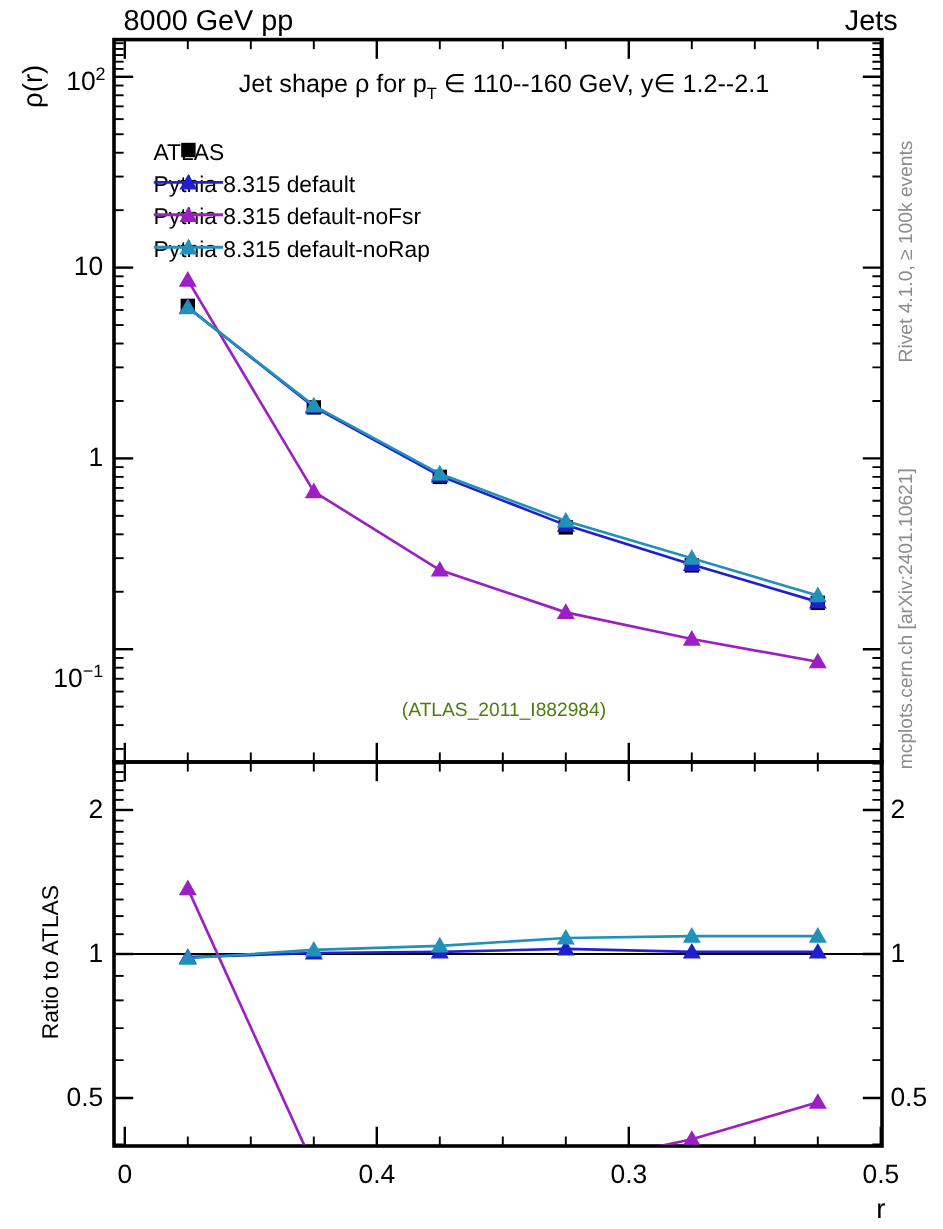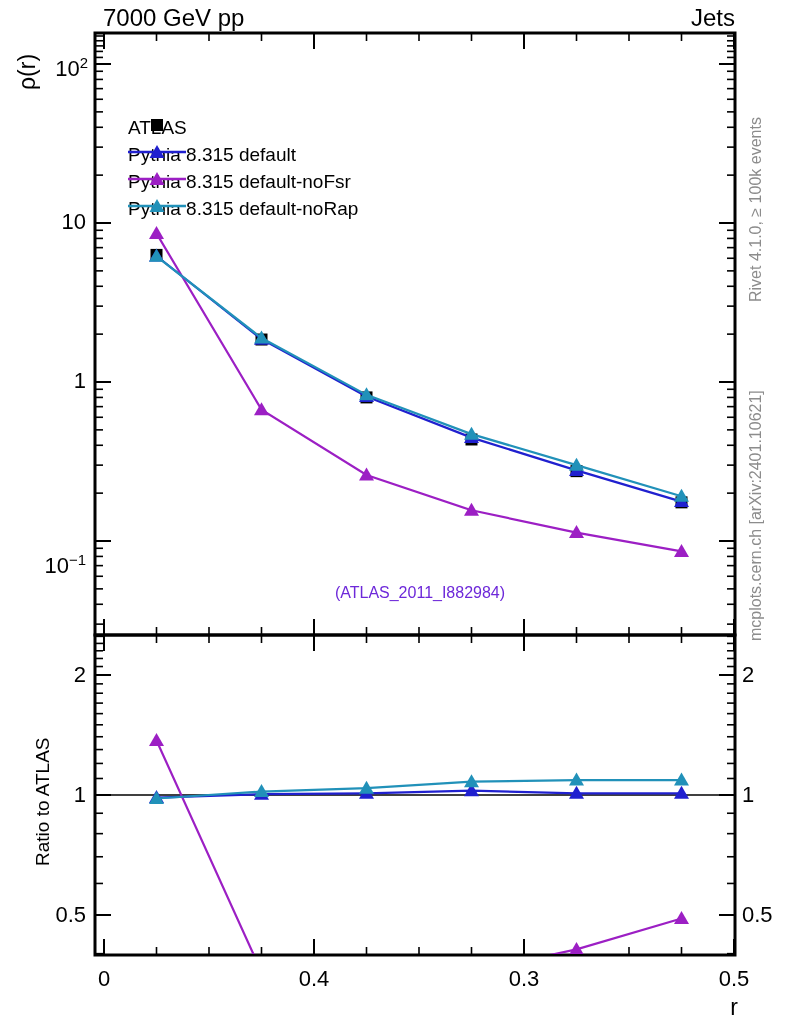--- a/index.html
+++ b/index.html
@@ -1,48 +1,48 @@
 <!DOCTYPE html>
 <html><head>
 <meta charset="utf-8">
 <style>
   html,body{margin:0;padding:0;background:#fff;}
   #page{position:relative;width:786px;height:1024px;background:#ffffff;overflow:hidden;
         font-family:"Liberation Sans", sans-serif;color:#000;}
   .hdr{position:absolute;top:4px;font-size:24px;}
   #hdr-left{left:103px;}
-  #hdr-right{right:51px;}
+  #hdr-right{right:38px;}
   #plot-title{position:absolute;left:150px;width:540px;top:58px;text-align:center;font-size:21px;}
   #plot-title sub{font-size:0.65em;}
   .vlabel{position:absolute;transform-origin:0 0;transform:rotate(-90deg);white-space:nowrap;}
   #ylabel-main{left:14px;top:90px;font-size:23px;}
   #ylabel-ratio{left:32px;top:866px;font-size:19px;}
   .sidenote{position:absolute;transform-origin:0 0;transform:rotate(-90deg);
             white-space:nowrap;color:#8c8c8c;font-size:16px;left:747px;}
   #sidenote-top{top:302px;}
   #sidenote-bottom{top:641px;}
   #watermark{position:absolute;left:160px;width:520px;top:584px;text-align:center;
-             color:#6d28d9;font-size:16px;}
+             color:#4d7c0f;font-size:16px;}
   #xlabel{position:absolute;left:714px;top:994px;width:40px;text-align:center;font-size:23px;}
   .legend-row{position:absolute;left:128px;height:26px;display:flex;align-items:center;}
   .legend-row .swatch{width:58px;height:20px;margin-right:22px;flex:0 0 auto;}
   .legend-row .lbl{font-size:19px;white-space:nowrap;}
   .tick-label{position:absolute;font-size:22px;line-height:26px;white-space:nowrap;}
   .tick-label sup{font-size:0.68em;}
   .ylab-left{width:60px;text-align:right;}
   .ylab-right{width:60px;text-align:left;}
   .xlab{width:60px;text-align:center;}
   svg{position:absolute;left:0;top:0;}
 </style>
 </head>
 <body>
 
 <div id="page">
 
-  <div id="hdr-left" class="hdr">7000 GeV pp</div>
+  <div id="hdr-left" class="hdr">8000 GeV pp</div>
   <div id="hdr-right" class="hdr">Jets</div>
 
   <div id="ylabel-main" class="vlabel">ρ(r)</div>
   <div id="ylabel-ratio" class="vlabel">Ratio to ATLAS</div>
 
   <div id="sidenote-top" class="sidenote">Rivet 4.1.0, ≥ 100k events</div>
   <div id="sidenote-bottom" class="sidenote">mcplots.cern.ch [arXiv:2401.10621]</div>
 
   <svg id="plot-svg" width="786" height="1024">
       <defs>
@@ -279,20 +279,21 @@
         <polyline points="156.5,798.4981636214023 261.5,791.5711115185235 366.5,788.2088076215763 471.5,781.6739486873531 576.5,780.0780552710734 681.5,780.0780552710734" fill="none" stroke="#2191b9" stroke-width="2.2"></polyline>
         <path d="M156.5 790.9981636214023 L164 803.9981636214023 L149 803.9981636214023 Z" fill="#2191b9"></path>
         <path d="M261.5 784.0711115185235 L269 797.0711115185235 L254 797.0711115185235 Z" fill="#2191b9"></path>
         <path d="M366.5 780.7088076215763 L374 793.7088076215763 L359 793.7088076215763 Z" fill="#2191b9"></path>
         <path d="M471.5 774.1739486873531 L479 787.1739486873531 L464 787.1739486873531 Z" fill="#2191b9"></path>
         <path d="M576.5 772.5780552710734 L584 785.5780552710734 L569 785.5780552710734 Z" fill="#2191b9"></path>
         <path d="M681.5 772.5780552710734 L689 785.5780552710734 L674 785.5780552710734 Z" fill="#2191b9"></path>
       </g>
     </svg>
 
+  <div id="plot-title"><span>Jet shape ρ for p</span><sub>T</sub><span> ∈ 110--160 GeV, y∈ 1.2--2.1</span></div>
 
   <div class="legend-row" style="top:115px">
     <svg class="swatch" viewBox="0 0 58 20">
       <rect id="sw-atlas" x="23" y="4" width="12" height="12" fill="#000000"></rect>
     </svg>
     <span class="lbl">ATLAS</span>
   </div>
   <div class="legend-row" style="top:142px">
     <svg class="swatch" viewBox="0 0 58 20">
       <line id="swl-1" x1="0" y1="10" x2="58" y2="10" stroke-width="2.4" stroke="#2020cf"></line>

